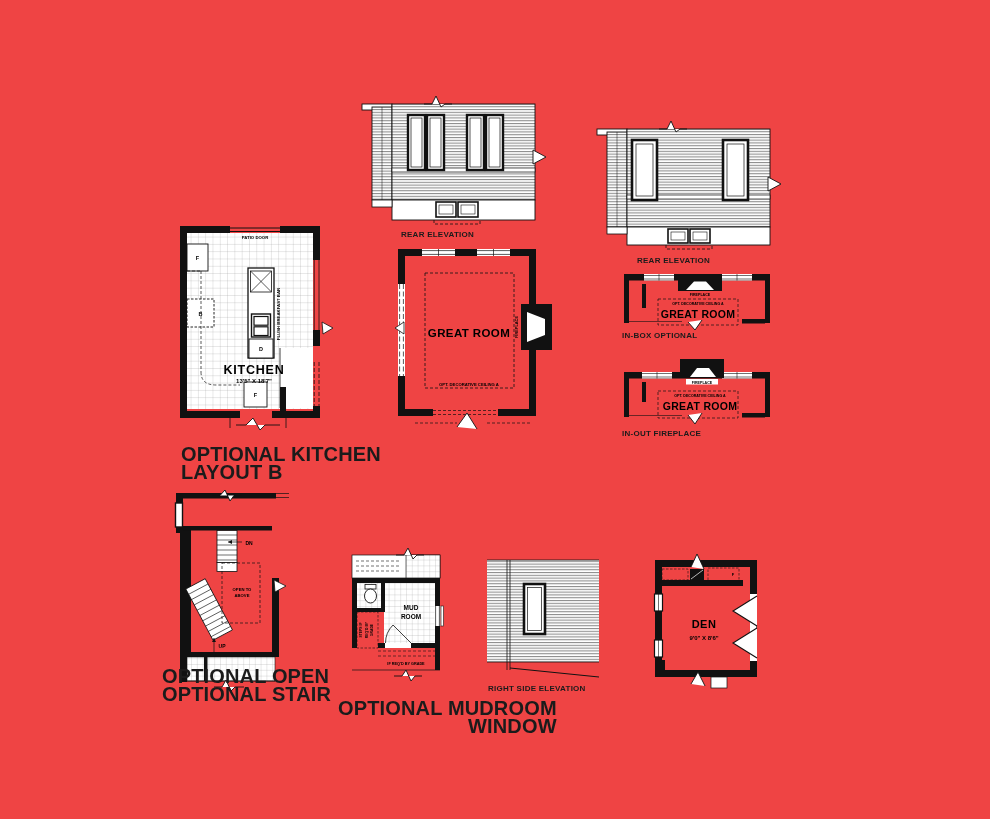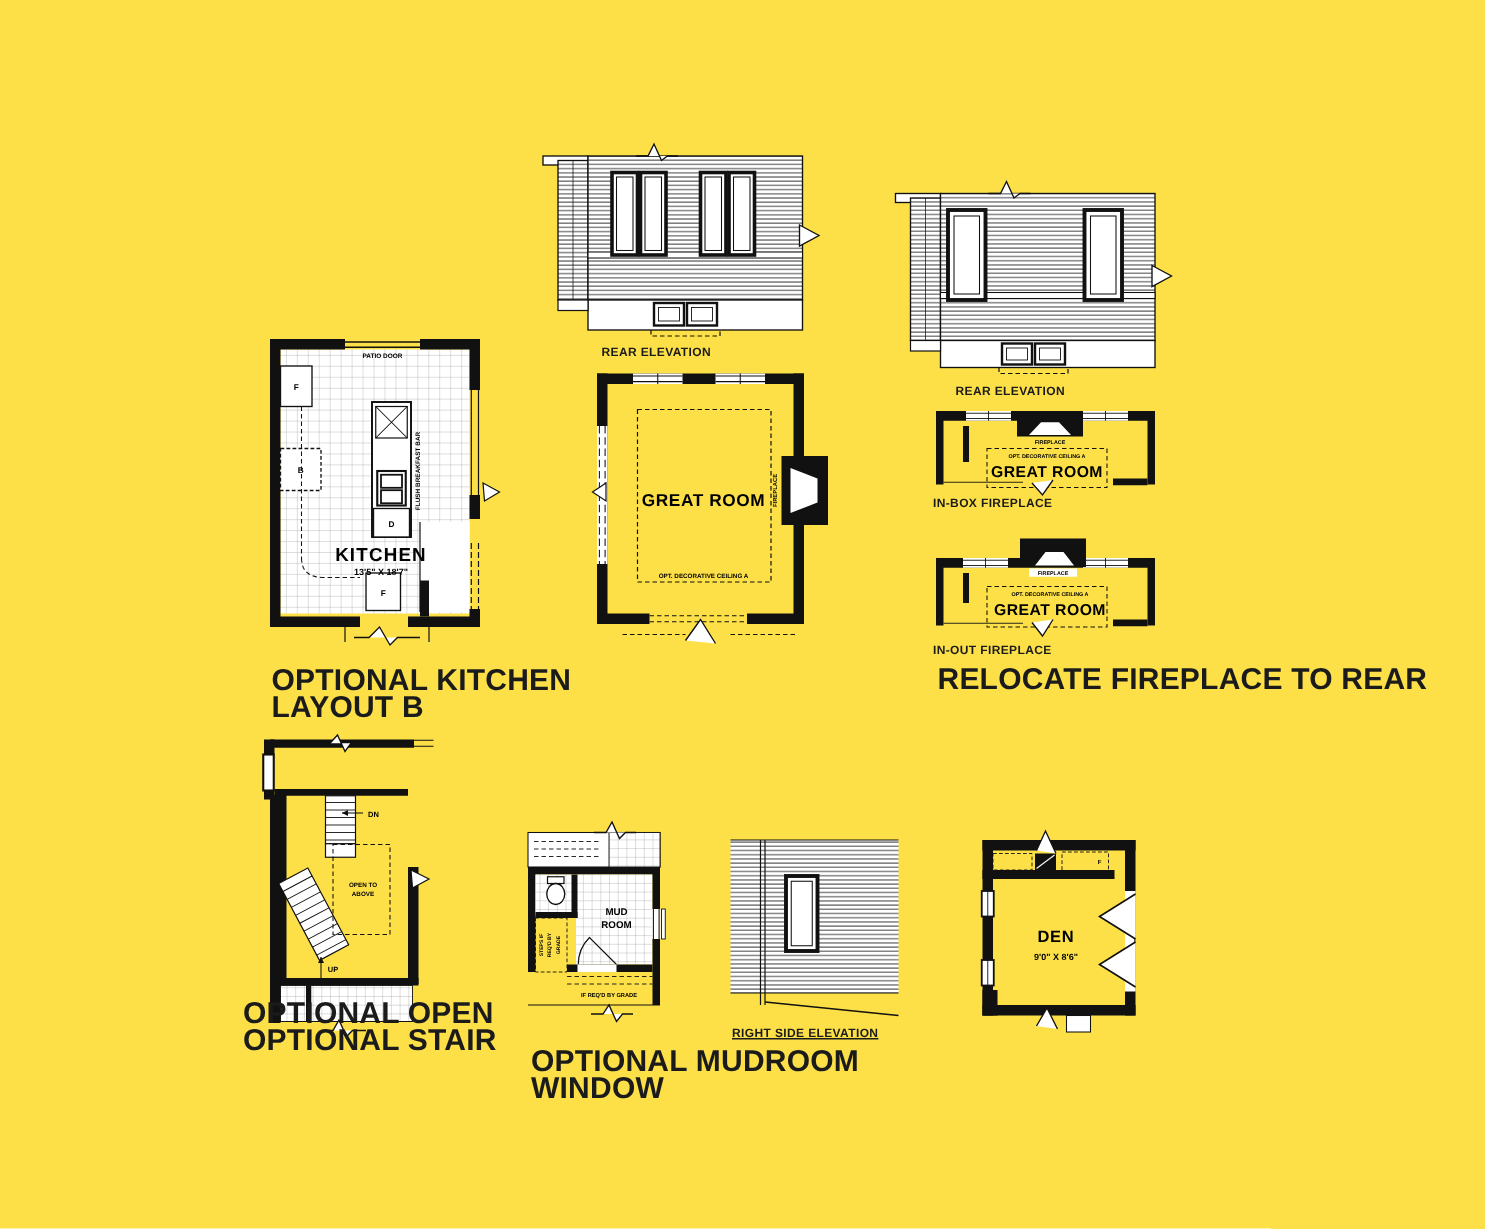--- a/index.html
+++ b/index.html
@@ -1,17 +1,17 @@
 <!DOCTYPE html>
 <html><head>
 <meta charset="utf-8">
 <style>
   html,body{margin:0;padding:0;background:#ffffff;}
   body{width:990px;height:819px;font-family:"Liberation Sans",sans-serif;}
-  .stage{position:relative;width:990px;height:819px;background:#fde047;overflow:hidden;}
+  .stage{position:relative;width:990px;height:819px;background:#ef4444;overflow:hidden;}
   .panel{position:absolute;}
   .cap{position:absolute;font-weight:700;font-size:20px;line-height:17.5px;color:#1b1b1b;letter-spacing:.15px;white-space:nowrap;}
   .cap-sm{position:absolute;font-weight:700;font-size:8px;color:#1b1b1b;letter-spacing:.25px;white-space:nowrap;}
   svg{display:block;overflow:visible;}
   svg text{font-family:"Liberation Sans",sans-serif;fill:#000;}
 </style>
 </head>
 <body>
 
 <div class="stage">
@@ -196,21 +196,21 @@
       <rect x="20" y="16" width="4" height="24" fill="#111"></rect>
       <text x="78" y="28" font-size="3.6" font-weight="700" text-anchor="middle">FIREPLACE</text>
       <rect x="36" y="31" width="80" height="26" fill="none" stroke="#111" stroke-width="0.7" stroke-dasharray="3 2"></rect>
       <text x="76" y="37" font-size="3.6" font-weight="700" text-anchor="middle">OPT. DECORATIVE CEILING A</text>
       <text x="76" y="50" font-size="10.5" font-weight="700" letter-spacing="0.3" text-anchor="middle">GREAT ROOM</text>
       <rect x="120" y="51" width="23" height="4.5" fill="#111"></rect>
       <path d="M7 53.5 H60" stroke="#111" stroke-width="0.6"></path>
       <polyline points="66,54 73,62 80,52" fill="#fff" stroke="#111" stroke-width="0.9"></polyline>
     </svg>
   </div>
-  <div class="cap-sm" style="left:622px;top:331px;">IN-BOX FIREPLACE</div>
+  <div class="cap-sm" style="left:622px;top:331px;">IN-BOX OPTIONAL</div>
 
   <div class="panel" style="left:622px;top:358px;">
     <svg width="150" height="66" viewBox="0 0 150 66">
       <rect x="2" y="14" width="146" height="6.5" fill="#111"></rect>
       <g>
         <rect x="20" y="14" width="30" height="6.5" fill="#fff"></rect>
         <path d="M20 15.5 H50 M20 19 H50 M35 14 V20.5" stroke="#111" stroke-width="0.6"></path>
       </g>
       <g>
         <rect x="100" y="14" width="30" height="6.5" fill="#fff"></rect>
@@ -227,21 +227,20 @@
       <text x="80" y="25.5" font-size="3.6" font-weight="700" text-anchor="middle">FIREPLACE</text>
       <rect x="36" y="33" width="80" height="27" fill="none" stroke="#111" stroke-width="0.7" stroke-dasharray="3 2"></rect>
       <text x="78" y="39" font-size="3.6" font-weight="700" text-anchor="middle">OPT. DECORATIVE CEILING A</text>
       <text x="78" y="52" font-size="10.5" font-weight="700" letter-spacing="0.3" text-anchor="middle">GREAT ROOM</text>
       <rect x="120" y="55" width="23" height="4.5" fill="#111"></rect>
       <path d="M7 57.5 H60" stroke="#111" stroke-width="0.6"></path>
       <polyline points="66,57 73,66 80,55" fill="#fff" stroke="#111" stroke-width="0.9"></polyline>
     </svg>
   </div>
   <div class="cap-sm" style="left:622px;top:429px;text-align:center;">IN-OUT FIREPLACE</div>
-  <div class="cap" style="left:625px;top:445px;">RELOCATE FIREPLACE TO REAR</div>
 
   <div class="panel" style="left:162px;top:490px;">
     <svg width="140" height="202" viewBox="0 0 140 202">
       <rect x="18" y="3" width="96" height="5.5" fill="#111"></rect>
       <path d="M114 3.5 H127 M114 7.5 H127" stroke="#111" stroke-width="0.7"></path>
       <polyline points="50,5.5 58,5.5 63,0 68,11 72,5.5 80,5.5" fill="#fff" stroke="#111" stroke-width="0.9"></polyline>
       <rect x="14" y="3" width="7" height="10" fill="#111"></rect>
       <rect x="13.5" y="13" width="7" height="24" fill="#fff" stroke="#111" stroke-width="1.4"></rect>
       <rect x="14" y="37" width="7" height="6" fill="#111"></rect>
       <rect x="18" y="40" width="11" height="126" fill="#111"></rect>
@@ -309,37 +308,37 @@
       <rect x="9" y="64" width="21" height="36" fill="none" stroke="#111" stroke-width="0.6" stroke-dasharray="2.5 1.5"></rect>
       <text transform="rotate(-90 14 82)" x="14" y="82" font-size="3.4" font-weight="700" text-anchor="middle">STEPS IF</text>
       <text transform="rotate(-90 19.5 82)" x="19.5" y="82" font-size="3.4" font-weight="700" text-anchor="middle">REQ'D BY</text>
       <text transform="rotate(-90 25 82)" x="25" y="82" font-size="3.4" font-weight="700" text-anchor="middle">GRADE</text>
       <path d="M30 103 H87 M30 108 H87" stroke="#111" stroke-width="0.6" stroke-dasharray="3 2"></path>
       <text x="58" y="116.5" font-size="3.8" font-weight="700" text-anchor="middle">IF REQ'D BY GRADE</text>
       <path d="M4 122 H92" stroke="#111" stroke-width="0.7"></path>
       <polyline points="46,128 54,128 58,122 63,133 67,128 74,128" fill="#fff" stroke="#111" stroke-width="0.9"></polyline>
     </svg>
   </div>
-  <div class="cap" style="left:354px;top:700px;">
+  <div class="cap" style="left:338px;top:700px;text-align:right;">
     <div>OPTIONAL MUDROOM</div>
     <div>WINDOW</div>
   </div>
 
   <div class="panel" style="left:487px;top:558px;">
     <svg width="114" height="126" viewBox="0 0 114 126">
       <rect x="0" y="2" width="112" height="102" fill="url(#siding)"></rect>
       <path d="M0 2 H112" stroke="#111" stroke-width="0.8"></path>
       <path d="M20 2 V112 M23 2 V112" stroke="#111" stroke-width="0.8"></path>
       <rect x="37" y="26" width="21" height="50" fill="#fff" stroke="#111" stroke-width="2.6"></rect>
       <rect x="40.5" y="29.5" width="14" height="43" fill="none" stroke="#111" stroke-width="0.7"></rect>
       <path d="M0 104 H112" stroke="#111" stroke-width="0.8"></path>
       <path d="M23 110 L112 119" stroke="#111" stroke-width="1"></path>
     </svg>
   </div>
-  <div class="cap-sm" style="left:488px;top:684px;text-decoration:underline;">RIGHT SIDE ELEVATION</div>
+  <div class="cap-sm" style="left:488px;top:684px;">RIGHT SIDE ELEVATION</div>
 
   <div class="panel" style="left:653px;top:552px;">
     <svg width="124" height="138" viewBox="0 0 124 138">
       <rect x="2" y="8" width="102" height="7" fill="#111"></rect>
       <rect x="9" y="17" width="26" height="11" fill="none" stroke="#111" stroke-width="0.6" stroke-dasharray="2.5 1.5"></rect>
       <rect x="37" y="17" width="14" height="11" fill="#111"></rect>
       <path d="M38 27 L50 18" stroke="#fff" stroke-width="0.7"></path>
       <rect x="55" y="16" width="31" height="13" fill="none" stroke="#111" stroke-width="0.6" stroke-dasharray="2.5 1.5"></rect>
       <text x="80" y="24" font-size="4" font-weight="700" text-anchor="middle">F</text>
       <polyline points="38,15 44,2 51,17" fill="#fff" stroke="#111" stroke-width="0.9"></polyline>

